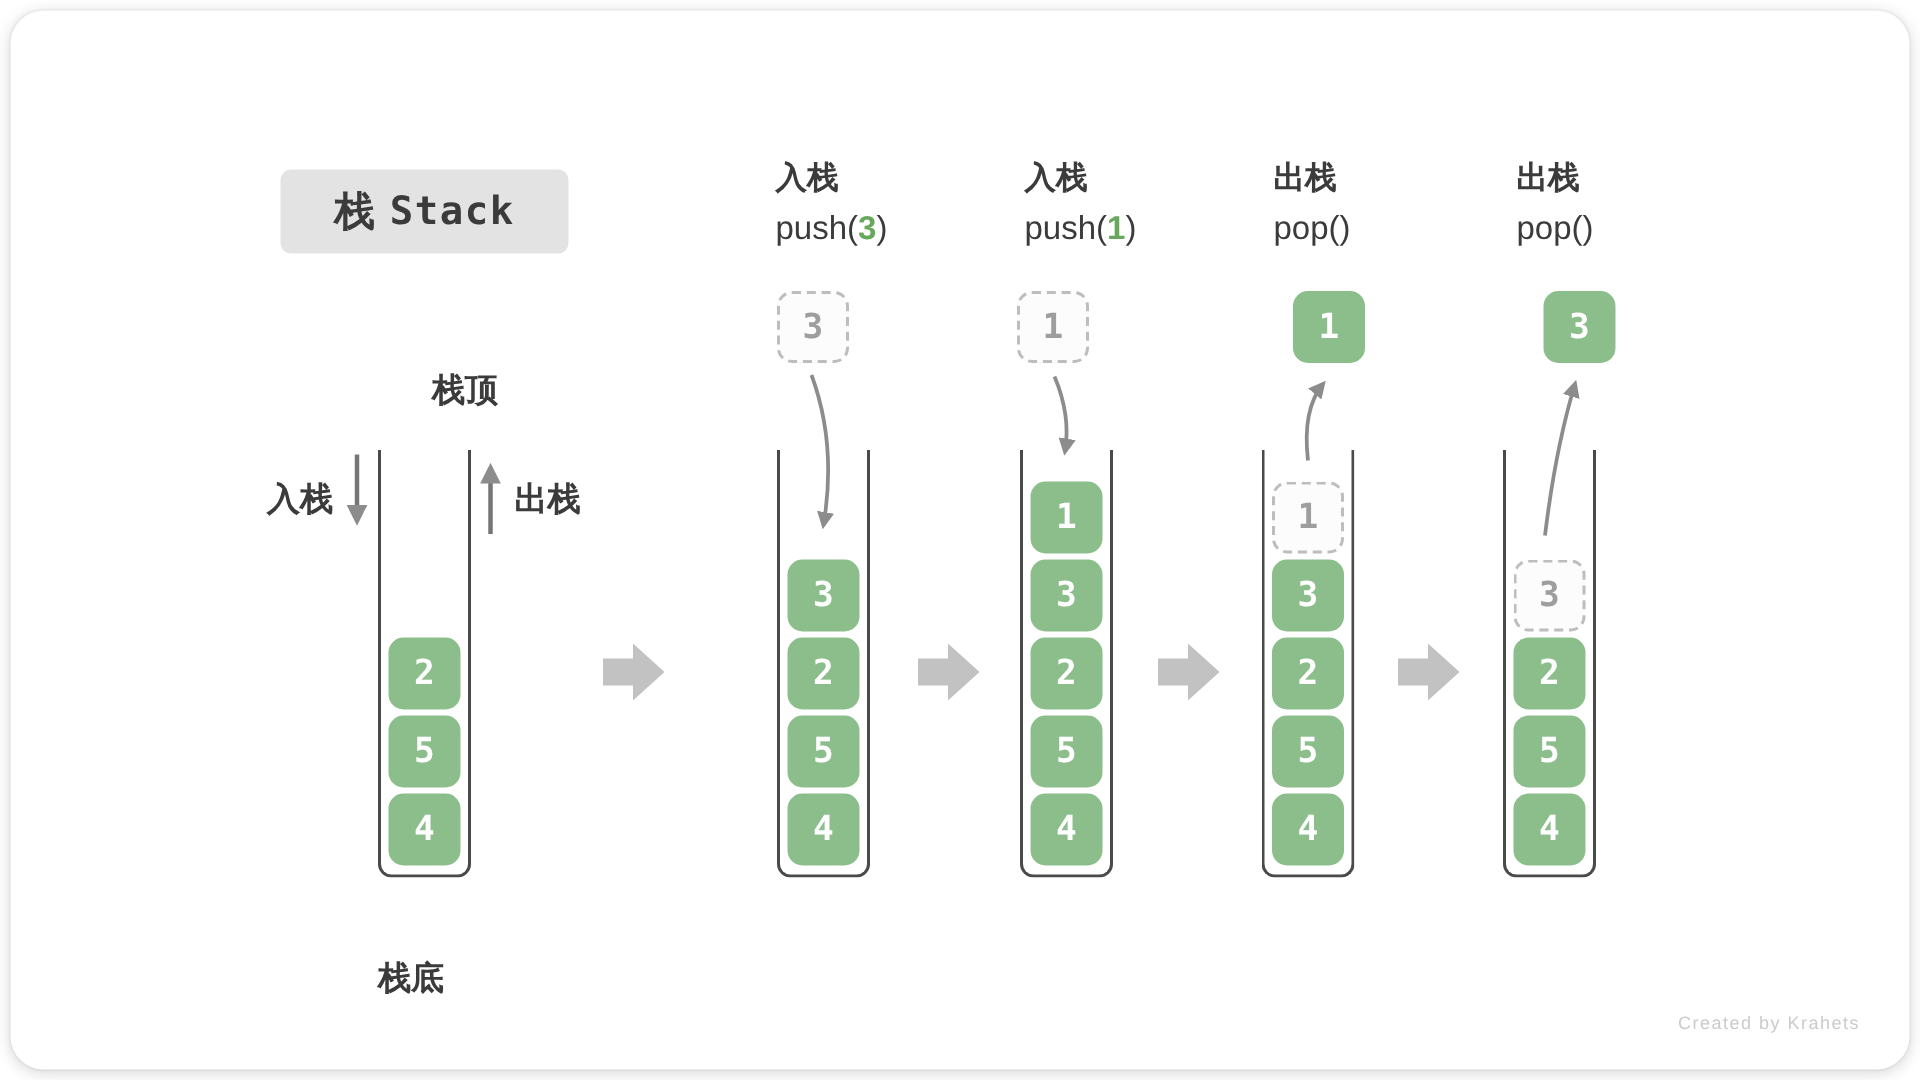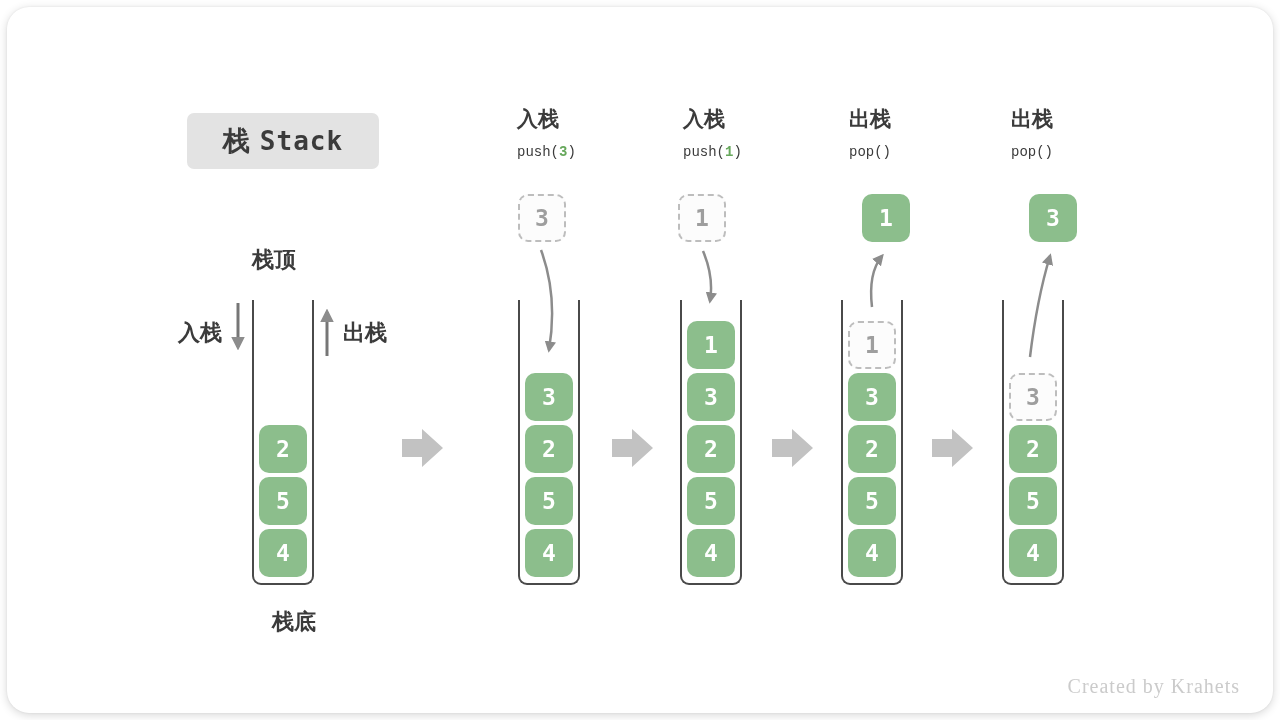--- a/index.html
+++ b/index.html
@@ -15,26 +15,26 @@
     box-shadow:0 2px 10px rgba(0,0,0,.16), 0 0 2px rgba(0,0,0,.08); }
 
   .badge { position:absolute; left:187px; top:113px; width:192px; height:56px;
     background:var(--badge-bg); border-radius:7px; display:flex; align-items:center;
     justify-content:center; gap:10px; color:var(--ink); }
   .badge .zh { font-weight:bold; font-size:27px; }
   .badge .en { font-family:"DejaVu Sans Mono",monospace; font-size:26px; font-weight:700; letter-spacing:1px; }
 
   .op { position:absolute; top:104px; color:var(--ink); }
   .op .op-name { font-size:21px; font-weight:600; line-height:30px; }
-  .op .op-code { font-family:Liberation Mono, monospace; font-size:14px; font-weight:500; line-height:36px; }
+  .op .op-code { font-family:Liberation Sans, sans-serif; font-size:22px; font-weight:500; line-height:36px; }
   .op .op-arg { color:var(--green-text); font-weight:bold; }
 
   .legend { position:absolute; color:var(--ink); font-weight:bold; font-size:22px; }
-  .lg-top    { left:252px; top:245px; width:64px; text-align:left; }
-  .lg-bottom { left:252px; top:607px; width:64px; text-align:right; }
+  .lg-top    { left:268px; top:245px; width:64px; text-align:right; }
+  .lg-bottom { left:252px; top:637px; width:64px; text-align:left; }
   .lg-push   { left:178px; top:318px; }
   .lg-pop    { left:343px; top:318px; }
 
   .box { width:48px; height:48px; border-radius:10px; display:flex; align-items:center;
     justify-content:center; font-family:"DejaVu Sans Mono",monospace; font-size:23px; font-weight:bold; }
   .solid { background:var(--green); color:#ffffff; }
   .ghostbox { background:#fcfcfc; border:2px dashed var(--ghost-border); color:var(--ghost-text); }
   .stage { position:absolute; top:194px; }
 
   .well { position:absolute; top:300px; width:62px; height:285px; background:#ffffff;
@@ -43,21 +43,21 @@
     display:flex; flex-direction:column; justify-content:flex-end; align-items:center;
     gap:4px; padding-bottom:6px; }
 
   svg.overlay { position:absolute; left:0; top:0; pointer-events:none; }
   .curve { fill:none; stroke:var(--arrow); stroke-width:2.5px; }
   .straight { fill:none; stroke:#767676; stroke-width:3px; }
   .ah-fill { fill:var(--arrow); }
   .block-arrow { fill:var(--block-arrow); }
 
   .watermark { position:absolute; top:675px; right:40px; color:var(--watermark);
-    font-family:Liberation Serif, serif; font-size:20px; letter-spacing:1px; }
+    font-family:Liberation Sans, sans-serif; font-size:12px; letter-spacing:1px; }
 </style>
 </head>
 <body>
 
 <div class="viewport">
   <div class="card"></div>
 
   <div class="badge">
     <span class="zh">栈</span>
     <span class="en">Stack</span>

